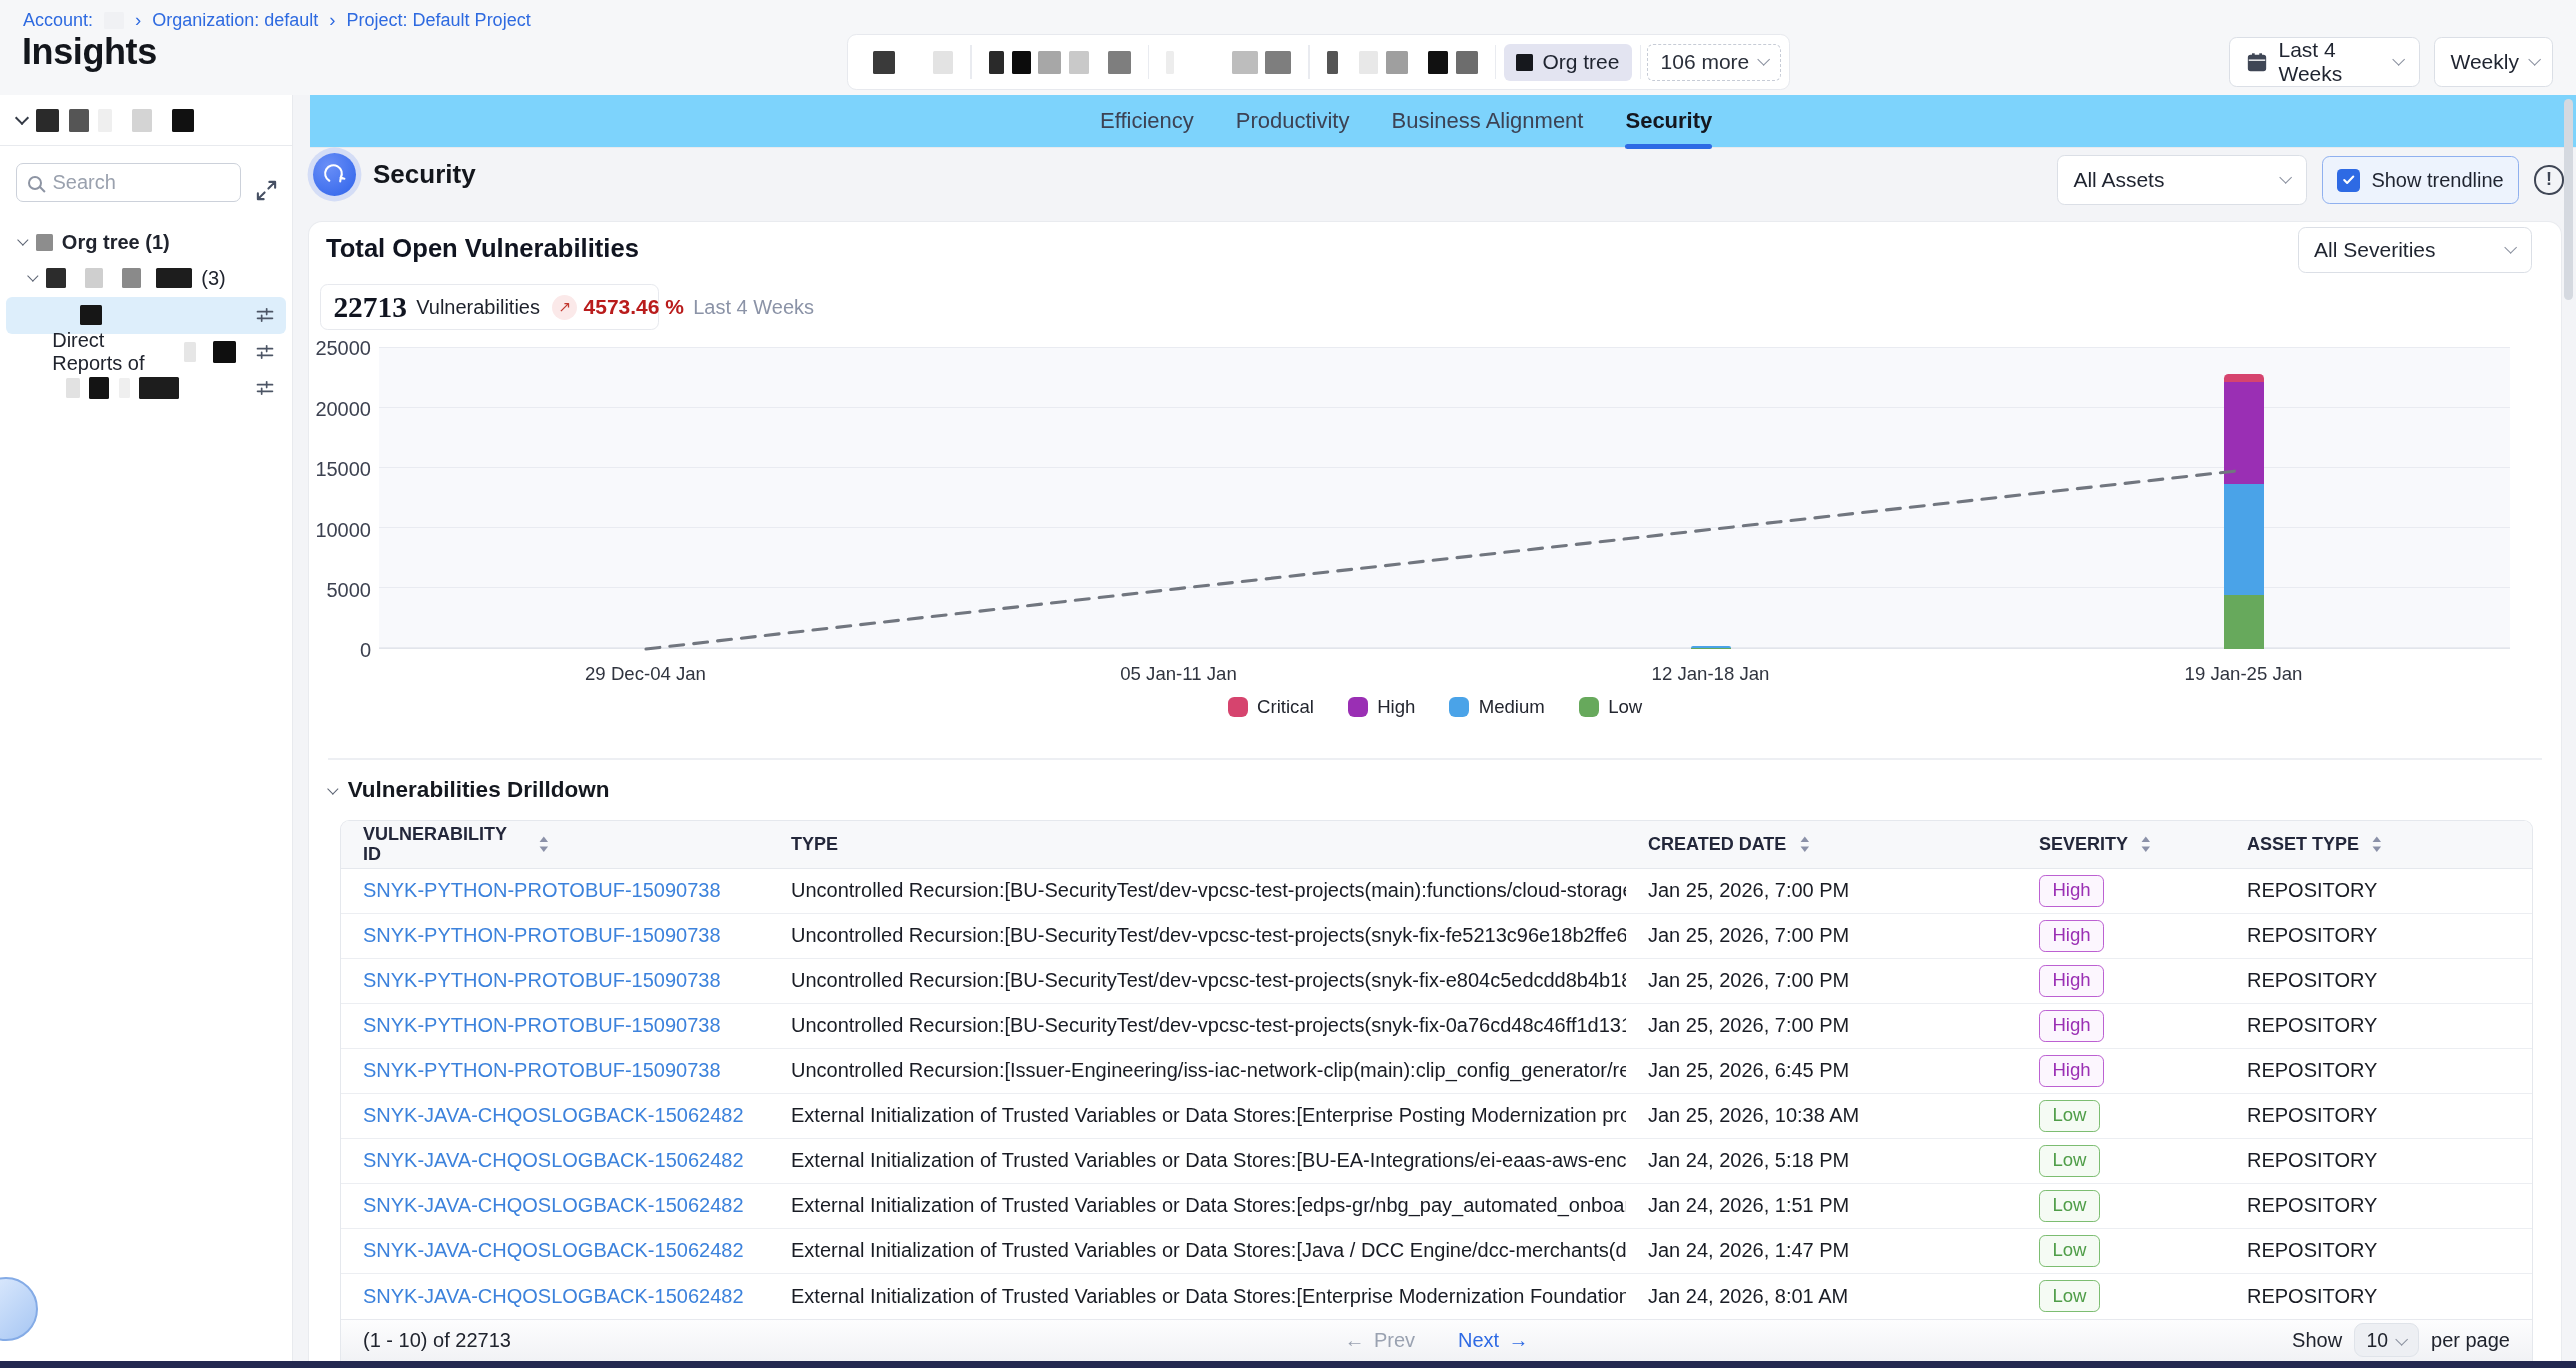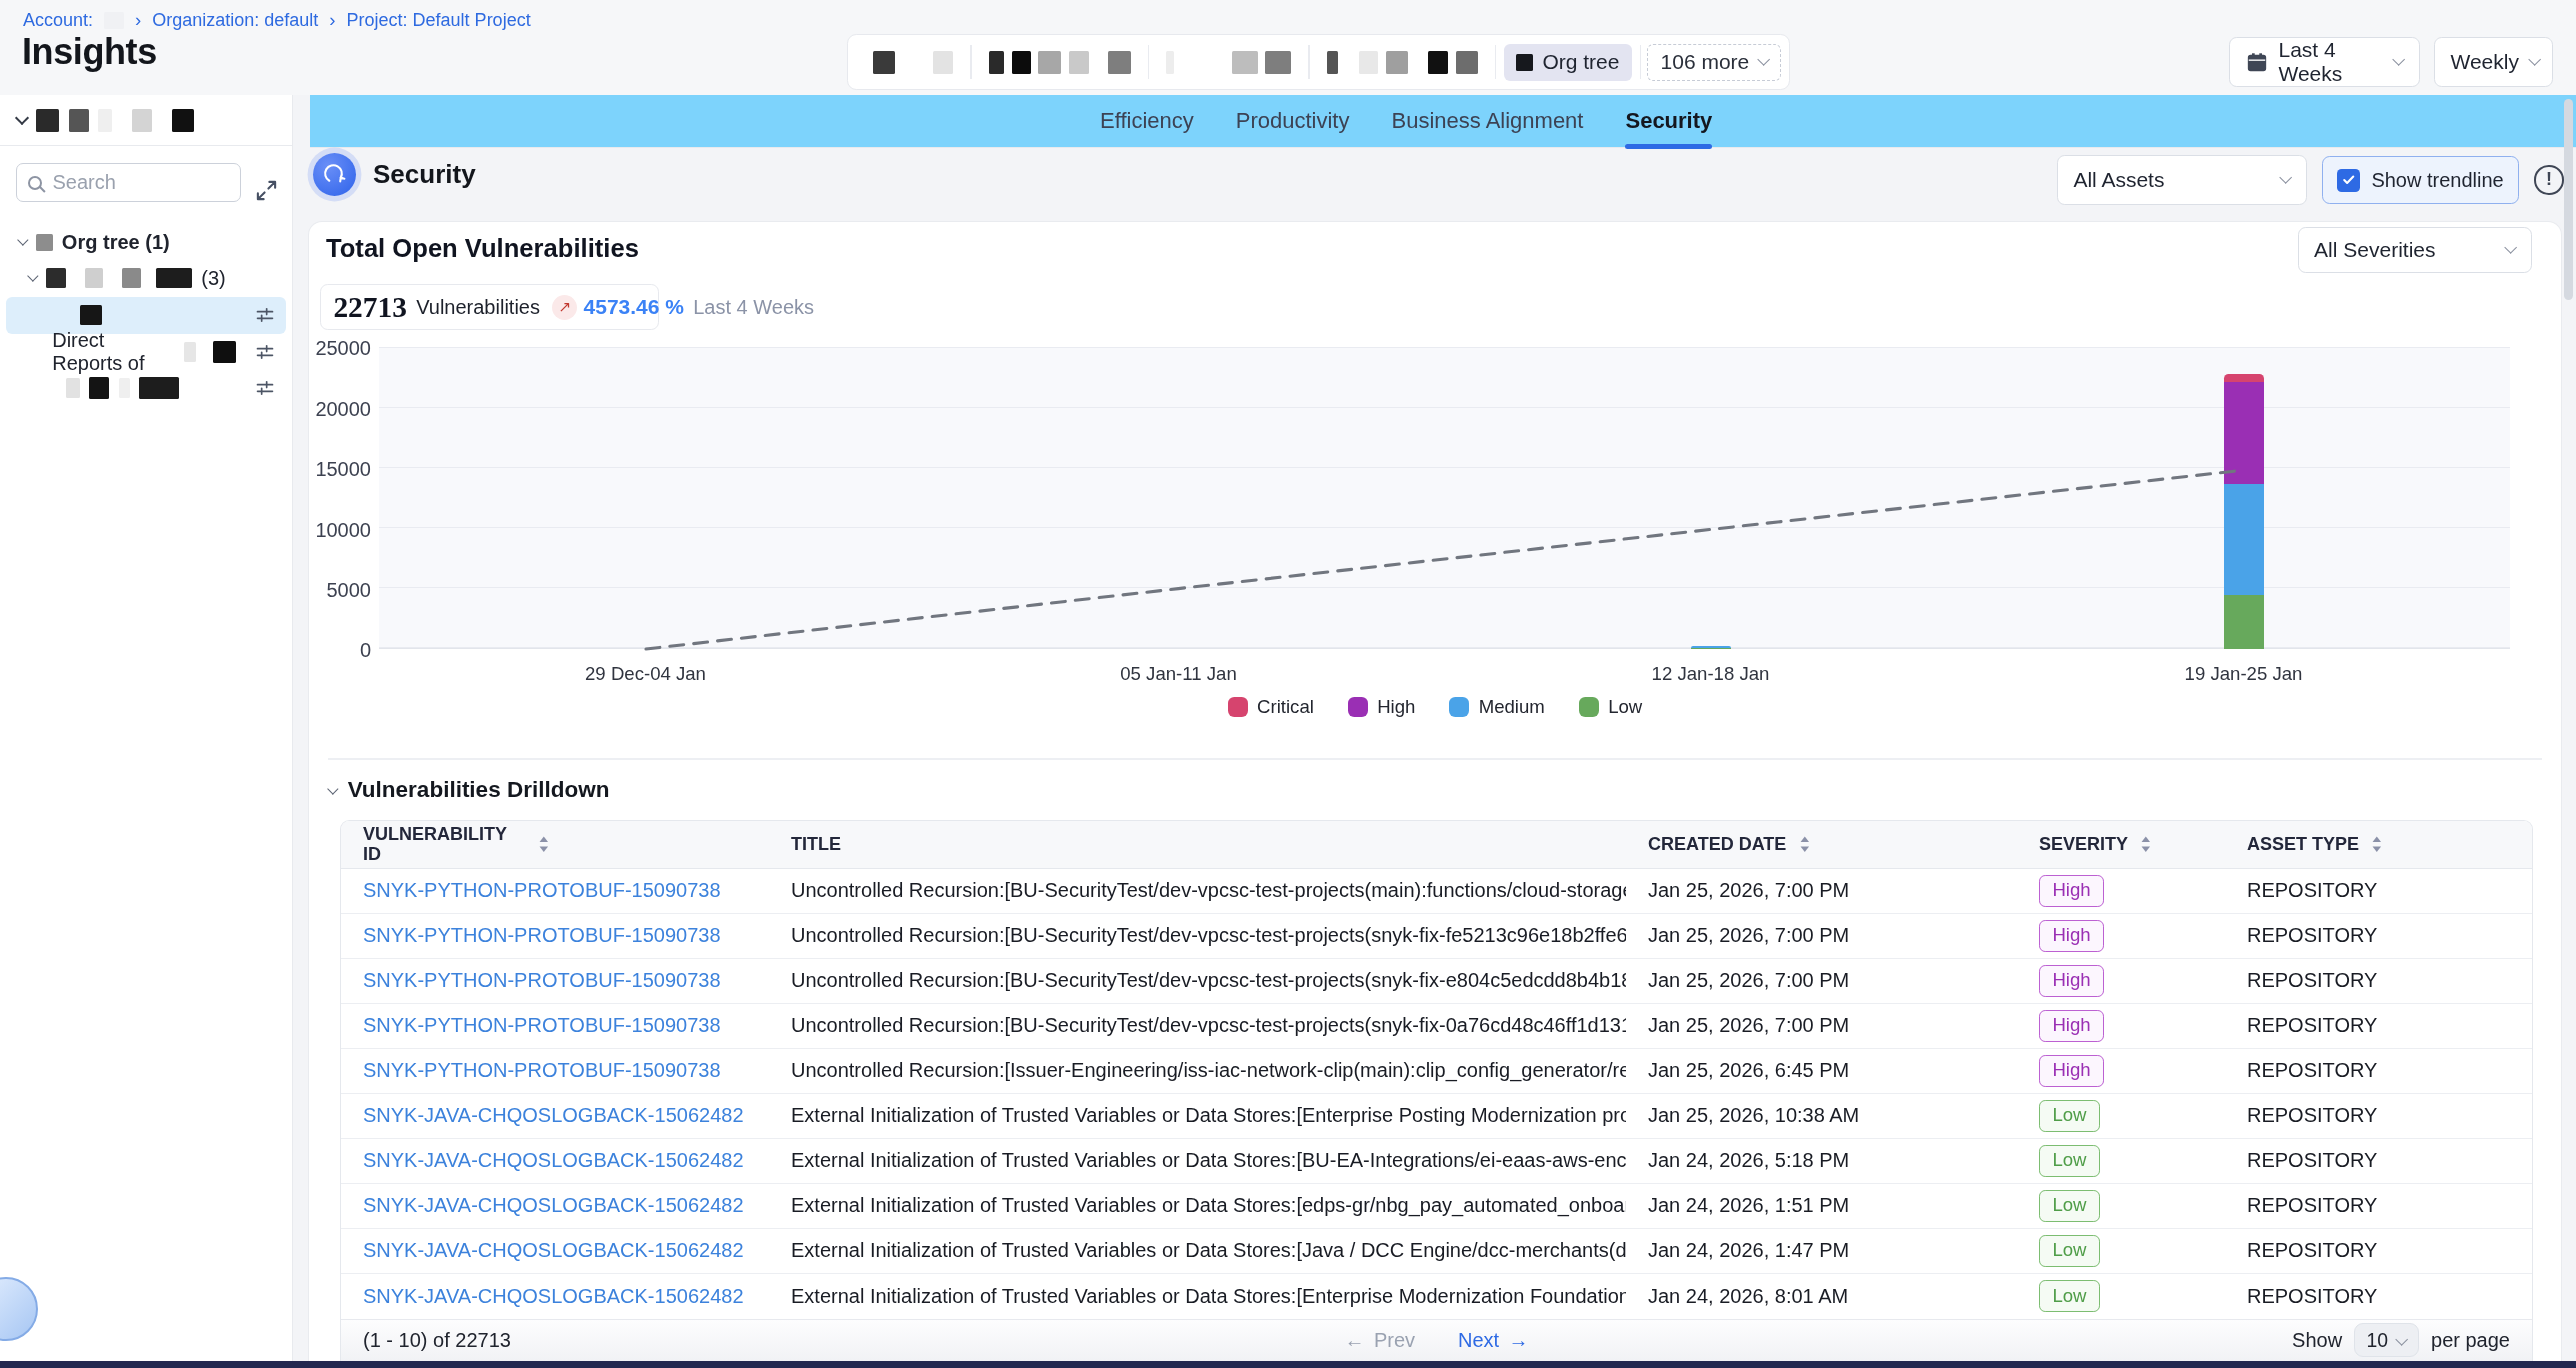--- a/index.html
+++ b/index.html
@@ -68,21 +68,21 @@
   
   #content-card { position:absolute; left:308px; top:221px; width:2254px; height:1140px; background:#fff; border:1.5px solid #e9ebef; border-bottom:none; border-radius:14px 14px 0 0; }
   .section-head { position:absolute; left:17px; top:12.4px; font-size:25.6px; font-weight:800; color:#101420; }
   .severities-select { position:absolute; right:29.4px; top:4.6px; width:234px; height:46px; }
 
   .stat-card { position:absolute; left:11px; top:62px; width:339px; height:46px; border:1.5px solid #e7e9ee; border-radius:7.7px; display:flex; align-items:center; gap:9.3px; padding:0 12.4px; background:#fff; }
   .stat-value { font-size:29.4px; font-weight:800; color:#101420;font-family:Liberation Serif, serif; }
   .stat-label { font-size:20px; color:#1d212b; }
   .delta-wrap { display:flex; align-items:center; gap:6.2px; margin-left:3.1px; }
   .delta-arrow { width:25px; height:25px; border-radius:50%; background:#fbe9e9; color:#c2382f; font-size:15.5px; display:flex; align-items:center; justify-content:center; }
-  .delta-text { font-size:21px; font-weight:700; color:#3b82f6; white-space:nowrap; }
+  .delta-text { font-size:21px; font-weight:700; color:#b91c1c; white-space:nowrap; }
   .stat-period { margin-left:auto; font-size:20px; color:#8b93a7; white-space:nowrap; }
 
   
   .chart { position:absolute; left:0; top:116px; width:100%; height:403px; }
   .plot { position:absolute; left:70px; top:9.3px; width:2131px; height:302px; background:#f8f9fc;
           background-image:linear-gradient(to bottom, #e9ebf1 1.5px, transparent 1.5px); background-size:100% 60px; border-bottom:1.5px solid #e2e5eb; }
   .ytick { position:absolute; width:59px; text-align:right; font-size:20px; color:#3c4150; left:3px; }
   .slot { position:absolute; top:9.3px; height:302px; }
   .bar { position:absolute; bottom:0; left:50%; transform:translateX(-50%); width:40px; display:flex; flex-direction:column; justify-content:flex-end; }
   .bar .segment { width:100%; }
@@ -385,21 +385,21 @@
   <div class="table-card">
     <div class="thead" id="thead">
         <div class="th">
           <span class="label">VULNERABILITY ID</span>
           <svg width="11.6" height="18.6" viewBox="0 0 15 24" fill="#8b91a8">
             <path d="M7.5 2 L13 9 H2 Z"></path>
             <path d="M7.5 22 L2 15 H13 Z"></path>
           </svg>
         </div>
         <div class="th wide">
-          <span class="label">TITLE</span>
+          <span class="label">TYPE</span>
         </div>
         <div class="th">
           <span class="label">CREATED DATE</span>
           <svg width="11.6" height="18.6" viewBox="0 0 15 24" fill="#8b91a8">
             <path d="M7.5 2 L13 9 H2 Z"></path>
             <path d="M7.5 22 L2 15 H13 Z"></path>
           </svg>
         </div>
         <div class="th">
           <span class="label">SEVERITY</span>

